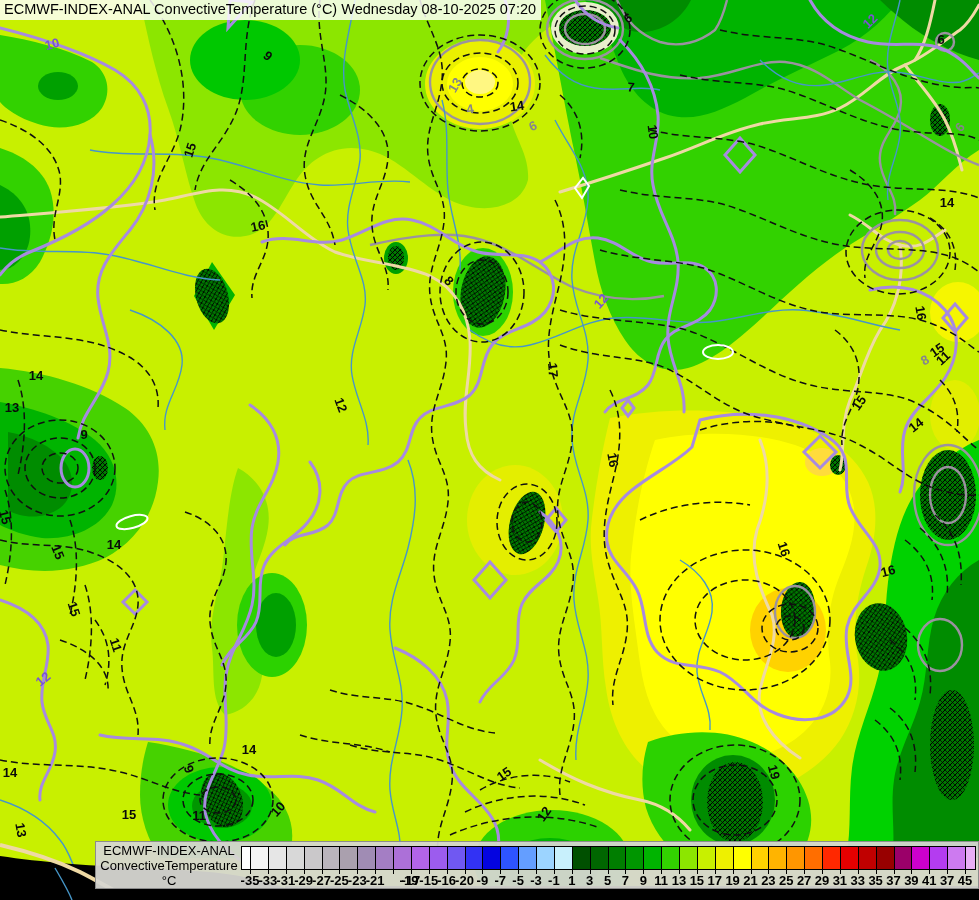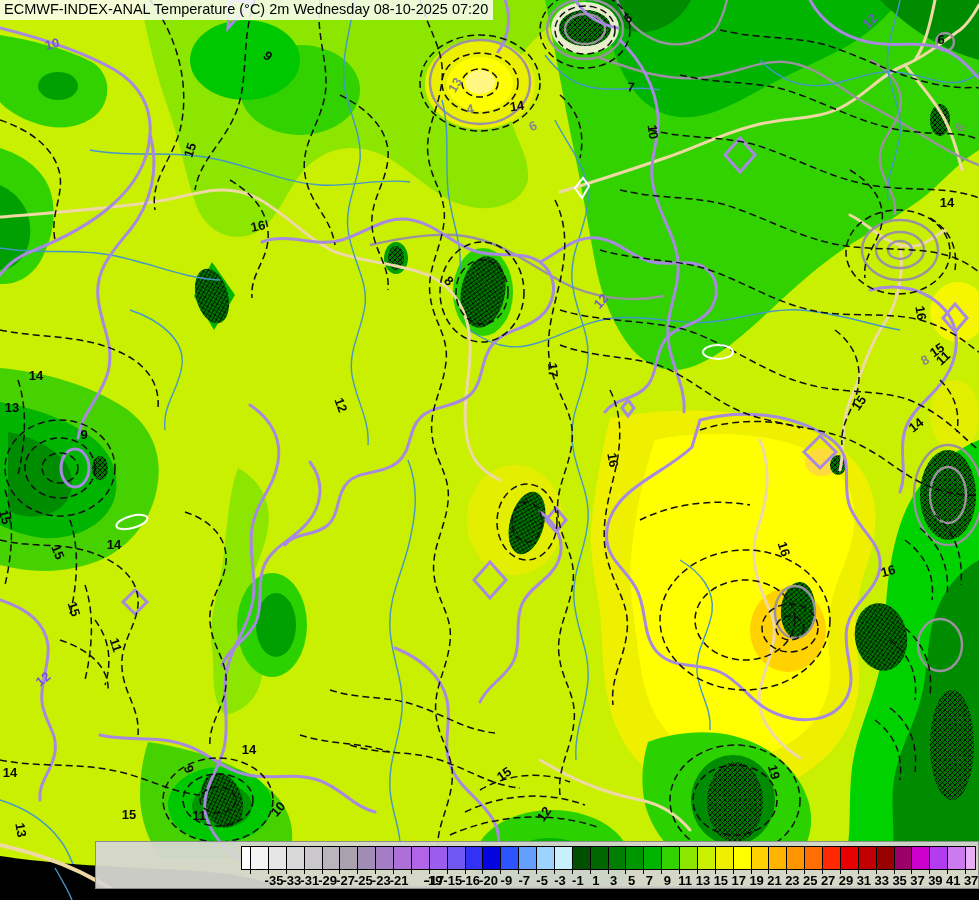--- a/index.html
+++ b/index.html
@@ -15,21 +15,21 @@
   #legend{position:absolute;left:95px;top:841px;width:884px;height:48px;z-index:4;
           background:rgba(214,214,209,0.95);border:1px solid #8c8c8c;box-sizing:border-box;}
   #legend-textblock{position:absolute;left:0;top:1px;width:146px;text-align:center;
           color:#000;font-size:13px;line-height:15px;}
   #colorbar{position:absolute;left:145px;top:4px;width:733px;height:22px;display:flex;
           border:1px solid #000;box-sizing:content-box;}
   .cbar-cell{height:22px;border-right:1px solid #000;box-sizing:border-box;flex:none;}
   .cbar-cell:last-child{border-right:none;}
   .cbar-tick{position:absolute;top:27px;width:1px;height:5px;background:#000;}
   .cbar-label{position:absolute;top:31px;transform:translateX(-50%);font-size:13px;
-          font-weight:bold;color:#000;white-space:nowrap;margin-left:24px;}
+          font-weight:bold;color:#000;white-space:nowrap;}
   #bottom-black-strip{position:absolute;left:95px;top:889px;width:884px;height:11px;
           background:#000;z-index:5;}
 </style>
 </head>
 <body>
 
 <div id="stage">
 
   <svg id="map-svg" width="979" height="900" viewBox="0 0 979 900">
     <defs>
@@ -309,24 +309,29 @@
       <span class="clabel" style="left: 74px; top: 609px; color: rgb(10, 10, 10); transform: translate(-50%, -50%) rotate(72deg);">15</span>
       <span class="clabel" style="left: 12px; top: 407px; color: rgb(10, 10, 10); transform: translate(-50%, -50%) rotate(0deg);">13</span>
       <span class="clabel" style="left: 36px; top: 375px; color: rgb(10, 10, 10); transform: translate(-50%, -50%) rotate(0deg);">14</span>
       <span class="clabel" style="left: 114px; top: 544px; color: rgb(10, 10, 10); transform: translate(-50%, -50%) rotate(0deg);">14</span>
       <span class="clabel" style="left: 341px; top: 405px; color: rgb(10, 10, 10); transform: translate(-50%, -50%) rotate(70deg);">12</span>
       <span class="clabel" style="left: 449px; top: 281px; color: rgb(10, 10, 10); transform: translate(-50%, -50%) rotate(45deg);">8</span>
       <span class="clabel" style="left: 84px; top: 434px; color: rgb(10, 10, 10); transform: translate(-50%, -50%) rotate(0deg);">9</span>
     </div>
 
   <div id="header">
-    <div class="hline">ECMWF-INDEX-ANAL Temperature (°C) 2m Wednesday 08-10-2025 07:20</div>
+    <div class="hline">ECMWF-INDEX-ANAL ConvectiveTemperature (°C) Wednesday 08-10-2025 07:20</div>
   </div>
 
   <div id="legend">
+    <div id="legend-textblock">
+      <div>ECMWF-INDEX-ANAL</div>
+      <div>ConvectiveTemperature</div>
+      <div>°C</div>
+    </div>
     <div id="colorbar">
         <div class="cbar-cell" style="width: 9px; background: rgb(255, 255, 255);"></div>
         <div class="cbar-cell" style="width: 17.875px; background: rgb(244, 244, 244);"></div>
         <div class="cbar-cell" style="width: 17.875px; background: rgb(230, 230, 230);"></div>
         <div class="cbar-cell" style="width: 17.875px; background: rgb(216, 216, 216);"></div>
         <div class="cbar-cell" style="width: 17.875px; background: rgb(202, 200, 202);"></div>
         <div class="cbar-cell" style="width: 17.875px; background: rgb(186, 180, 188);"></div>
         <div class="cbar-cell" style="width: 17.875px; background: rgb(170, 160, 174);"></div>
         <div class="cbar-cell" style="width: 17.875px; background: rgb(160, 140, 180);"></div>
         <div class="cbar-cell" style="width: 17.875px; background: rgb(164, 126, 196);"></div>

